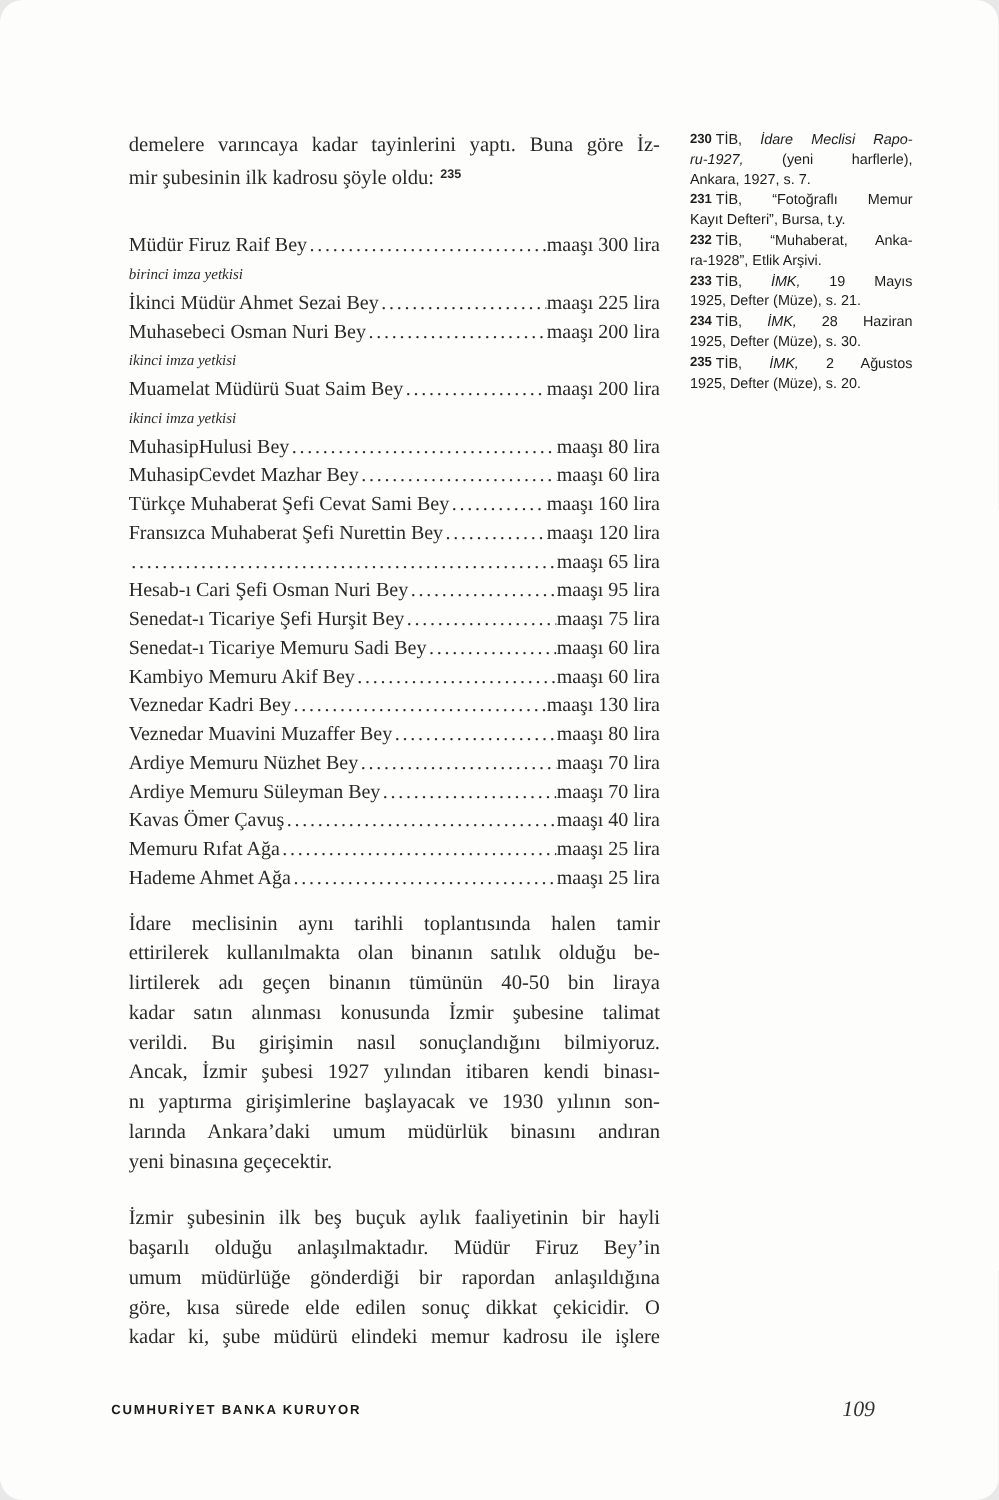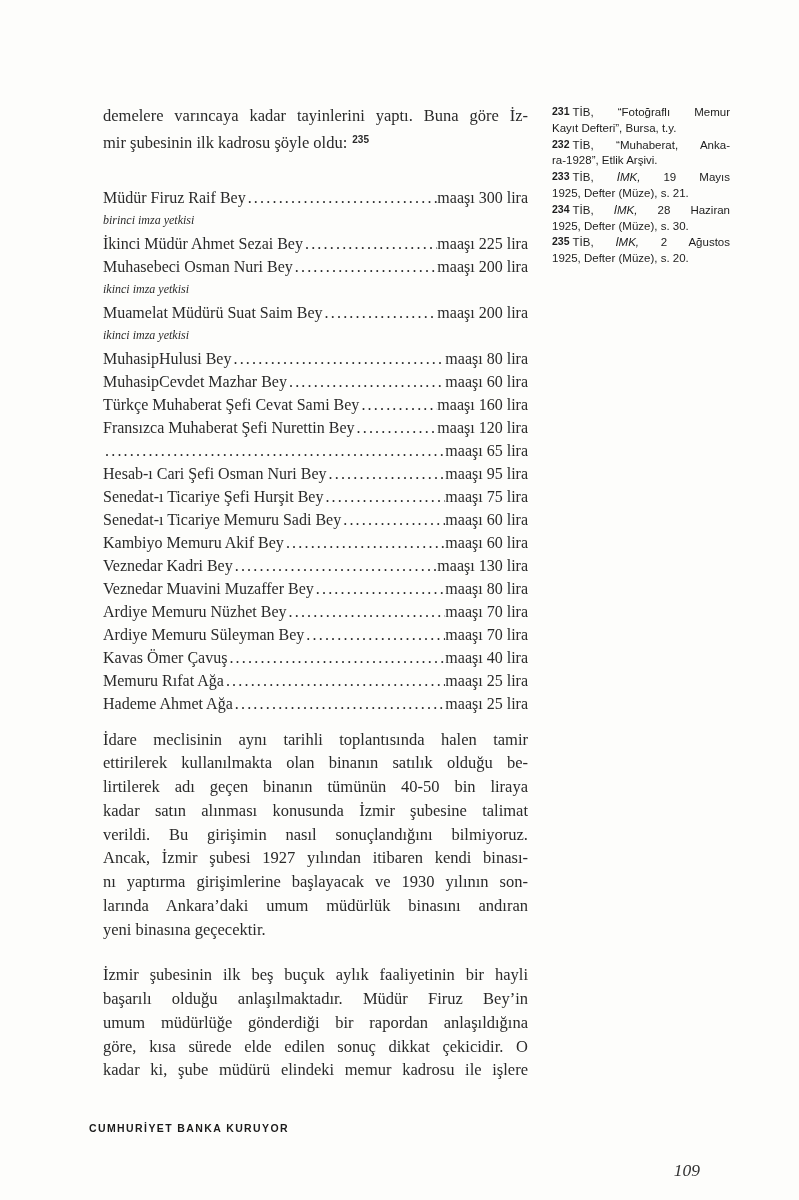--- a/index.html
+++ b/index.html
@@ -9,20 +9,21 @@
   }
   html,body{margin:0;padding:0;background:#e8e8e8;}
   .page{
     position:relative;
     width:799px;height:1200px;
     background:var(--bg);
     margin:0 auto;
     overflow:hidden;
     font-family:"Liberation Serif", serif;
     color:var(--text);
+    border-radius:18px;
   }
   
   .main-col{
     position:absolute;
     left:103px; top:104px;
     width:425px;
   }
   .pline{
     font-size:16.5px;
     line-height:23.75px;
@@ -101,21 +102,21 @@
     left:89px; top:1122px;
     font-family:"Liberation Sans", sans-serif;
     font-weight:700;
     font-size:10.5px;
     letter-spacing:1.4px;
     color:#1a1a1a;
     white-space:nowrap;
   }
   .page-number{
     position:absolute;
-    right:99px; top:1160px;
+    right:99px; top:1117px;
     font-family:"Liberation Serif", serif;
     font-style:italic;
     font-size:17.5px;
     color:#333;
   }
 </style>
 </head>
 <body>
 
 <div class="page">
@@ -248,20 +249,25 @@
         <div class="pline j">başarılı olduğu anlaşılmaktadır. Müdür Firuz Bey’in</div>
         <div class="pline j">umum müdürlüğe gönderdiği bir rapordan anlaşıldığına</div>
         <div class="pline j">göre, kısa sürede elde edilen sonuç dikkat çekicidir. O</div>
         <div class="pline j">kadar ki, şube müdürü elindeki memur kadrosu ile işlere</div>
       </div>
 
   </div>
 
   <aside class="footnotes" id="footnotes">
       <div class="footnote">
+        <div class="fline j"><span class="fn-num">230</span><span>TİB, </span><span class="i">İdare Meclisi Rapo-</span></div>
+        <div class="fline j"><span class="i">ru-1927,</span><span> (yeni harflerle),</span></div>
+        <div class="fline"><span>Ankara, 1927, s. 7.</span></div>
+      </div>
+      <div class="footnote">
         <div class="fline j"><span class="fn-num">231</span><span>TİB, “Fotoğraflı Memur</span></div>
         <div class="fline"><span>Kayıt Defteri”, Bursa, t.y.</span></div>
       </div>
       <div class="footnote">
         <div class="fline j"><span class="fn-num">232</span><span>TİB, “Muhaberat, Anka-</span></div>
         <div class="fline"><span>ra-1928”, Etlik Arşivi.</span></div>
       </div>
       <div class="footnote">
         <div class="fline j"><span class="fn-num">233</span><span>TİB, </span><span class="i">İMK,</span><span> 19 Mayıs</span></div>
         <div class="fline"><span>1925, Defter (Müze), s. 21.</span></div>

